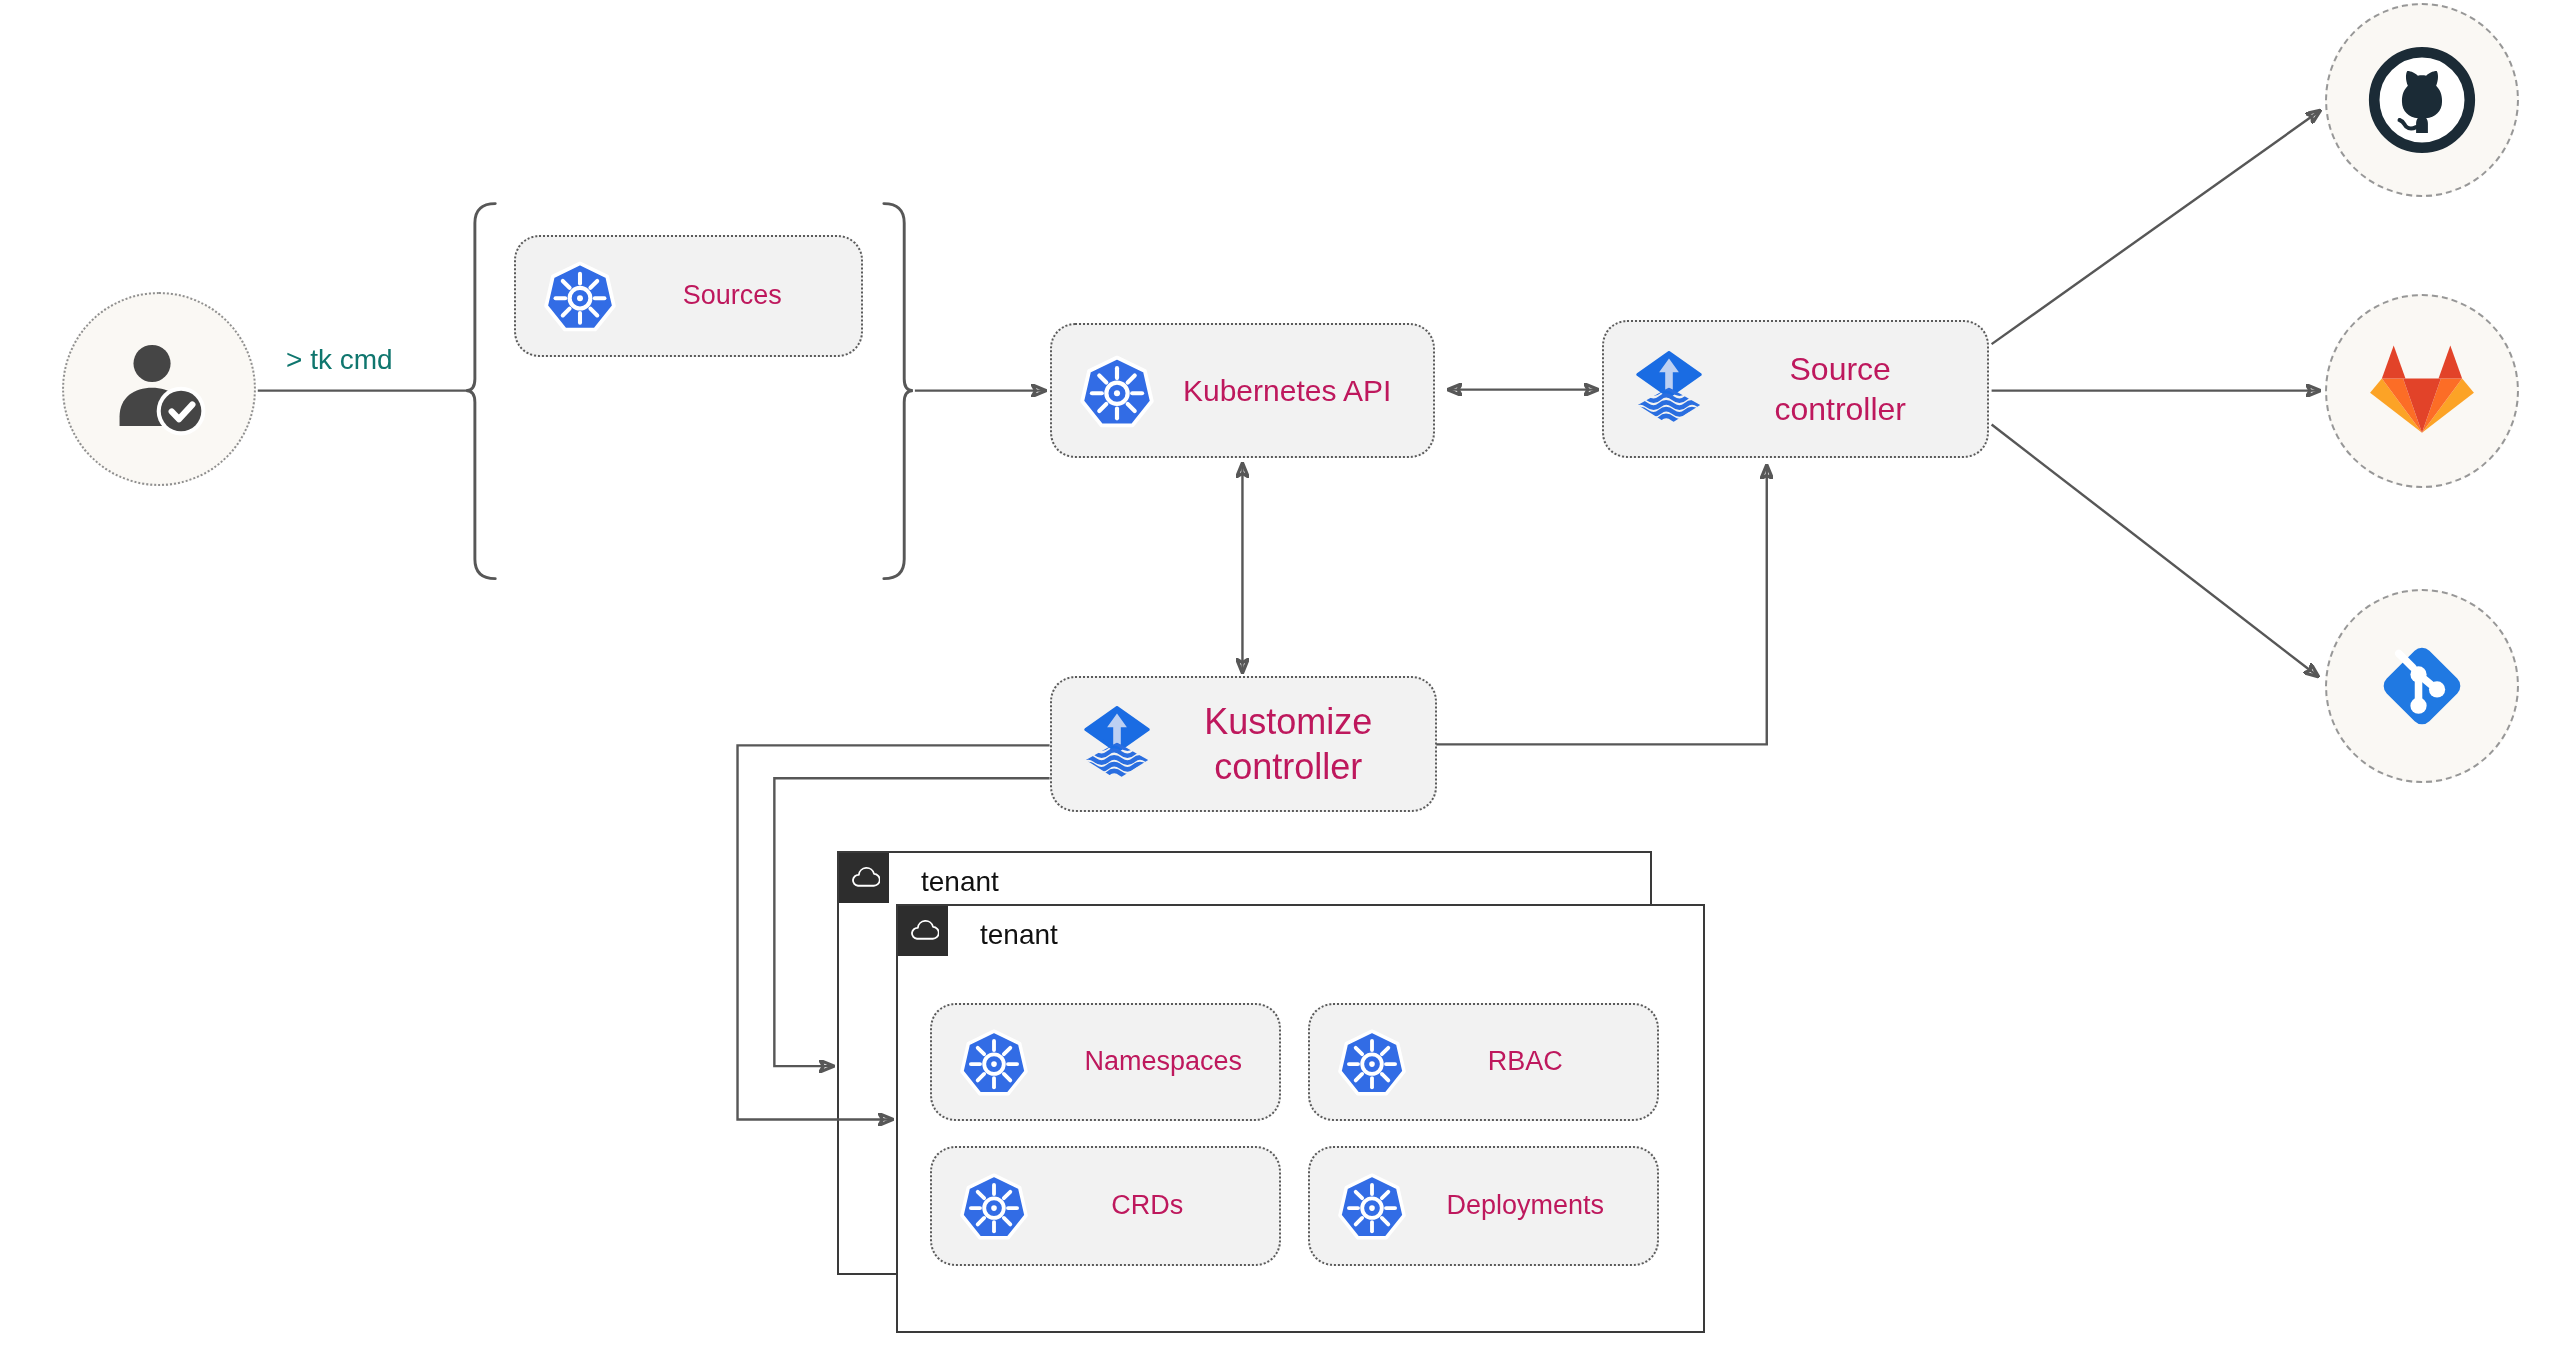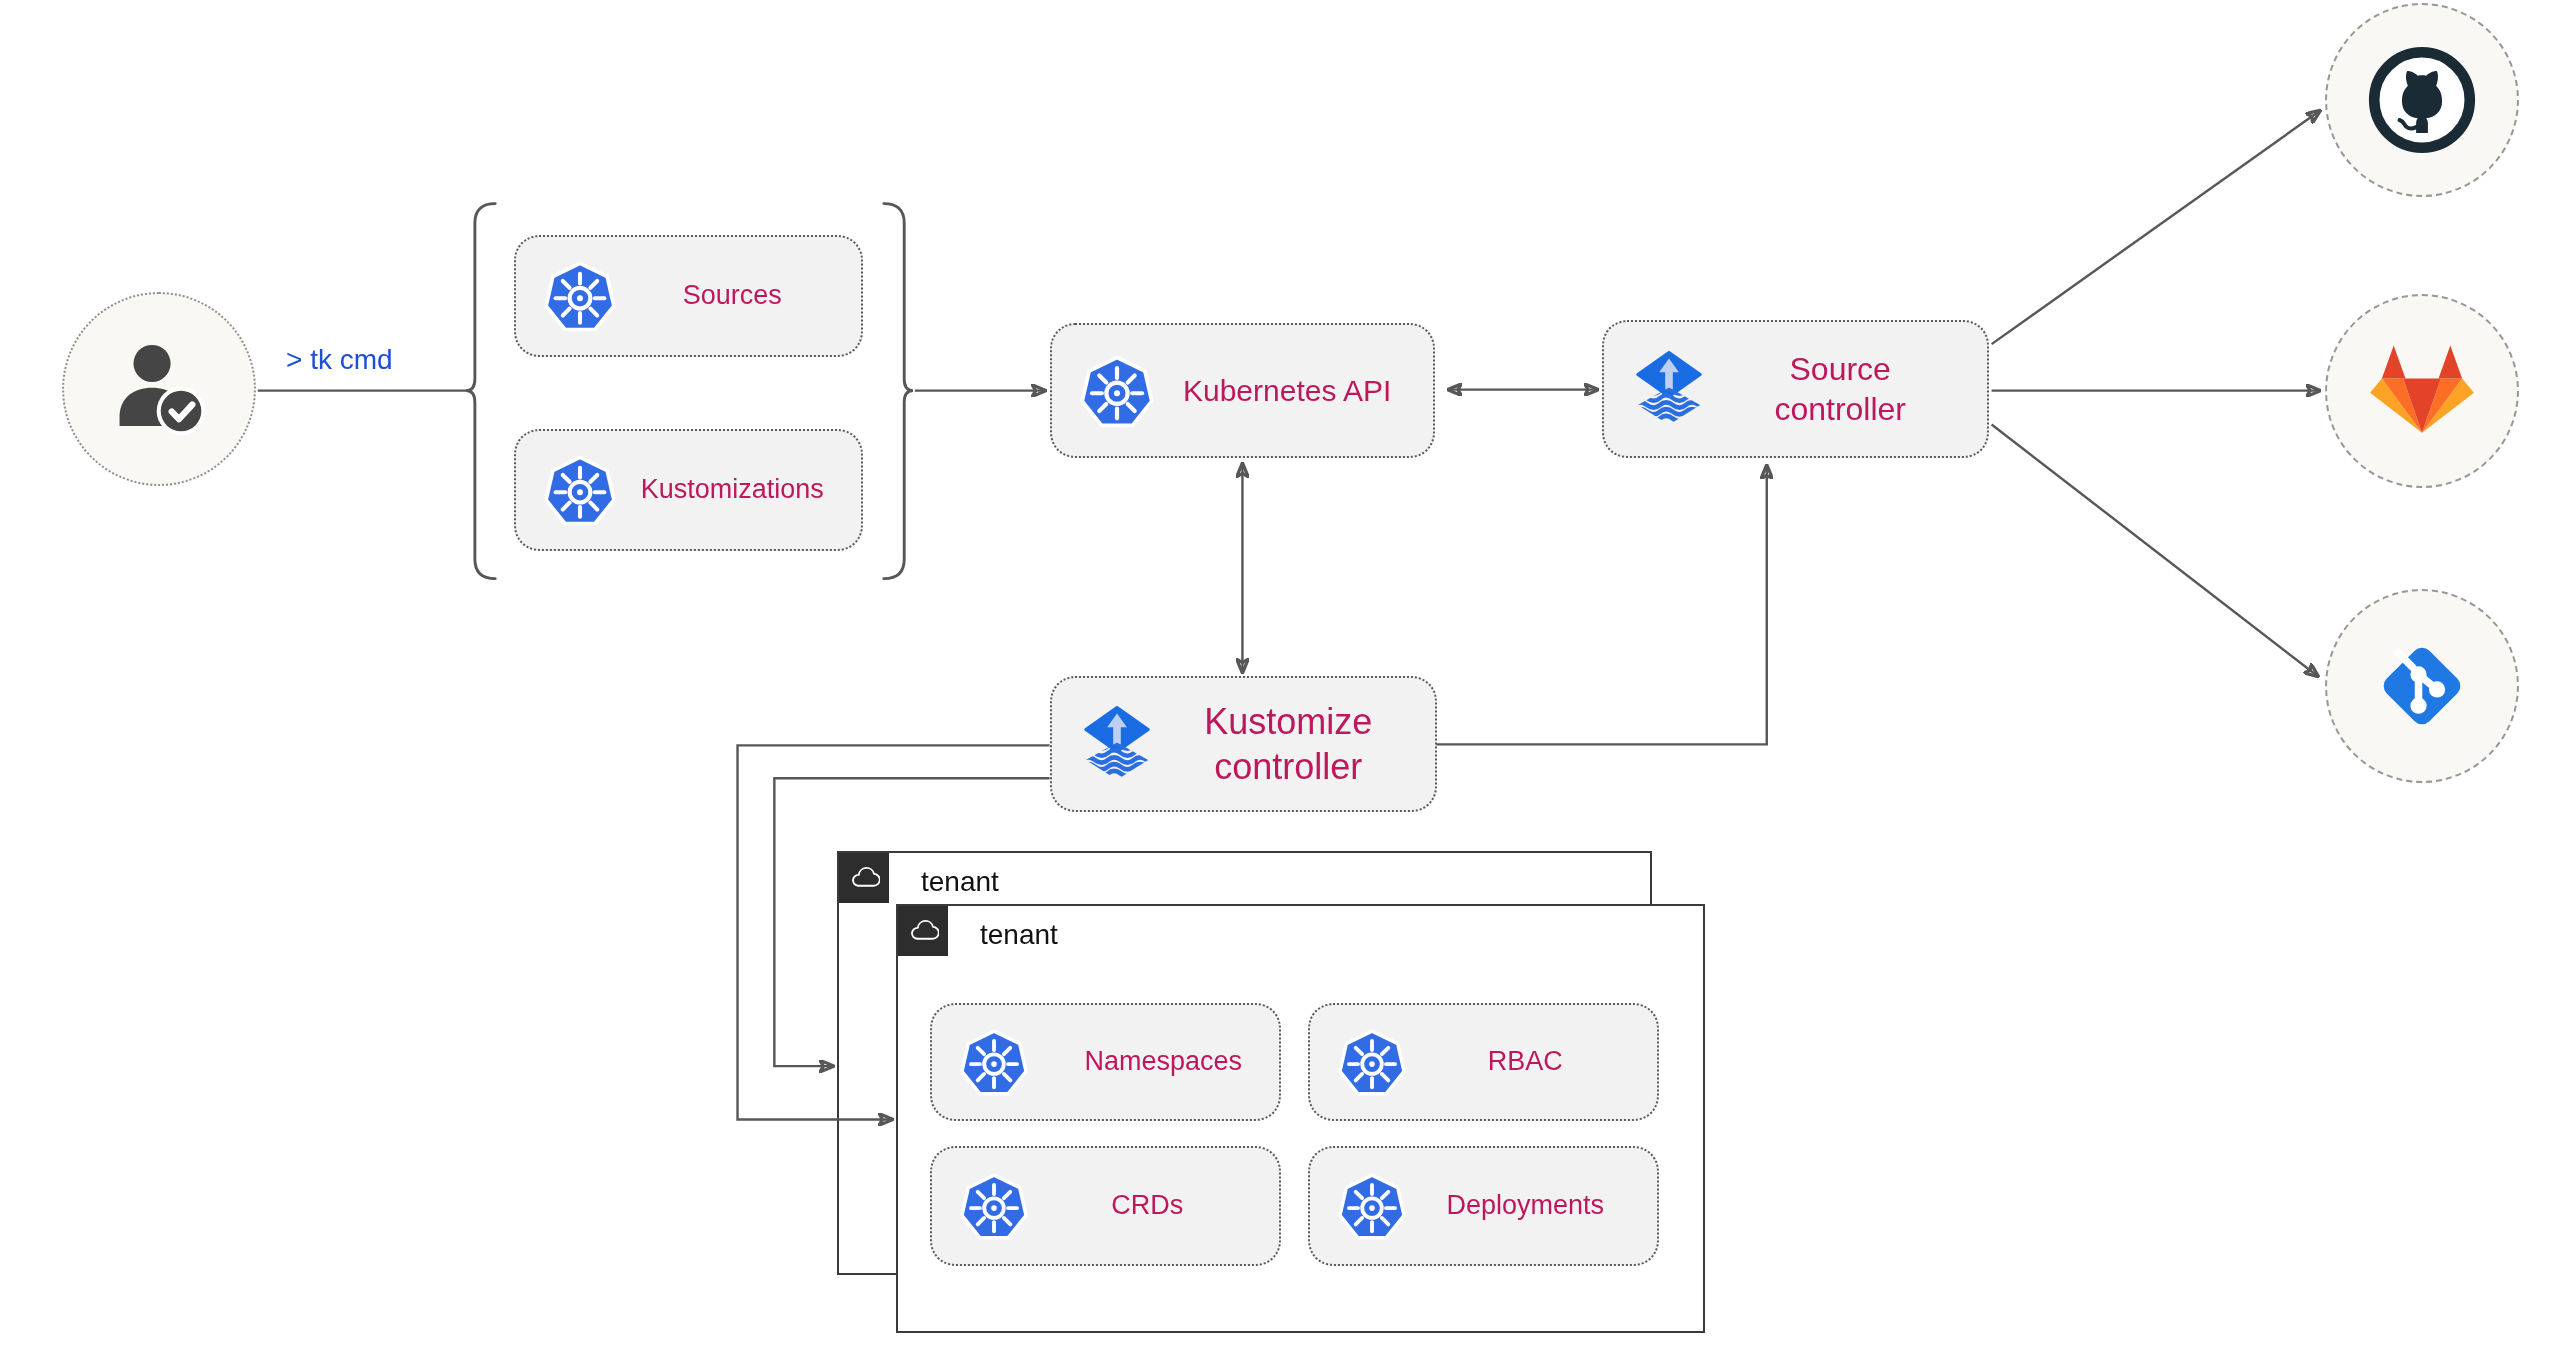--- a/index.html
+++ b/index.html
@@ -22,21 +22,21 @@
   .node .nicon{flex:0 0 auto;margin-left:27px;}
   .node .nlabel{flex:1 1 auto;text-align:center;font-size:27px;color:#be185d;
                 padding-right:13.6px;line-height:1.25;}
 
   
   .bigcircle{position:absolute;border-radius:50%;background:var(--circle-bg);
              box-sizing:border-box;display:flex;align-items:center;justify-content:center;z-index:2;}
   .dotted{border:2.9px dotted #8f8f8f;}
   .dashed{border:2.9px dashed #979797;}
 
-  .cmdtext{position:absolute;left:286px;top:344px;font-size:28px;color:#1d4ed8;z-index:3;}
+  .cmdtext{position:absolute;left:286px;top:344px;font-size:28px;color:#0f766e;z-index:3;}
 
   
   .tenant{position:absolute;background:#ffffff;border:2.9px solid var(--tenant-border);
           box-sizing:border-box;}
   .tenant .tab{position:absolute;left:0;top:0;width:50px;height:50px;
                background:var(--tenant-header-dark);display:flex;align-items:center;justify-content:center;}
   .tenant .tlabel{position:absolute;left:82px;top:12.6px;font-size:28px;color:#111;}
   .tenant-back{left:837px;top:851px;width:815px;height:424px;z-index:4;}
   .tenant-front{left:896px;top:904px;width:809px;height:429px;z-index:6;}
 
@@ -148,26 +148,20 @@
       </svg>
   </div>
   <div class="cmdtext">&gt; tk cmd</div>
 
   <div class="node" style="left:514px;top:235px;width:349px;height:122px;">
     <svg class="nicon" width="74" height="74" viewBox="0 0 76 76">
       <use href="#k8s-icon"></use>
       </svg>
     <div class="nlabel">Sources</div>
   </div>
-  <div class="node" style="left:514px;top:429px;width:349px;height:122px;">
-    <svg class="nicon" width="74" height="74" viewBox="0 0 76 76">
-      <use href="#k8s-icon"></use>
-      </svg>
-    <div class="nlabel">Kustomizations</div>
-  </div>
 
   <div class="node" style="left:1050px;top:323px;width:385px;height:135px;">
     <svg class="nicon" width="76" height="76" viewBox="0 0 78 78">
       <use href="#k8s-icon"></use>
       </svg>
     <div class="nlabel" style="font-size:30px;">Kubernetes API</div>
   </div>
 
   <div class="node" style="left:1602px;top:320px;width:387px;height:138px;">
     <svg class="nicon" width="76" height="76" viewBox="0 0 78 78">

